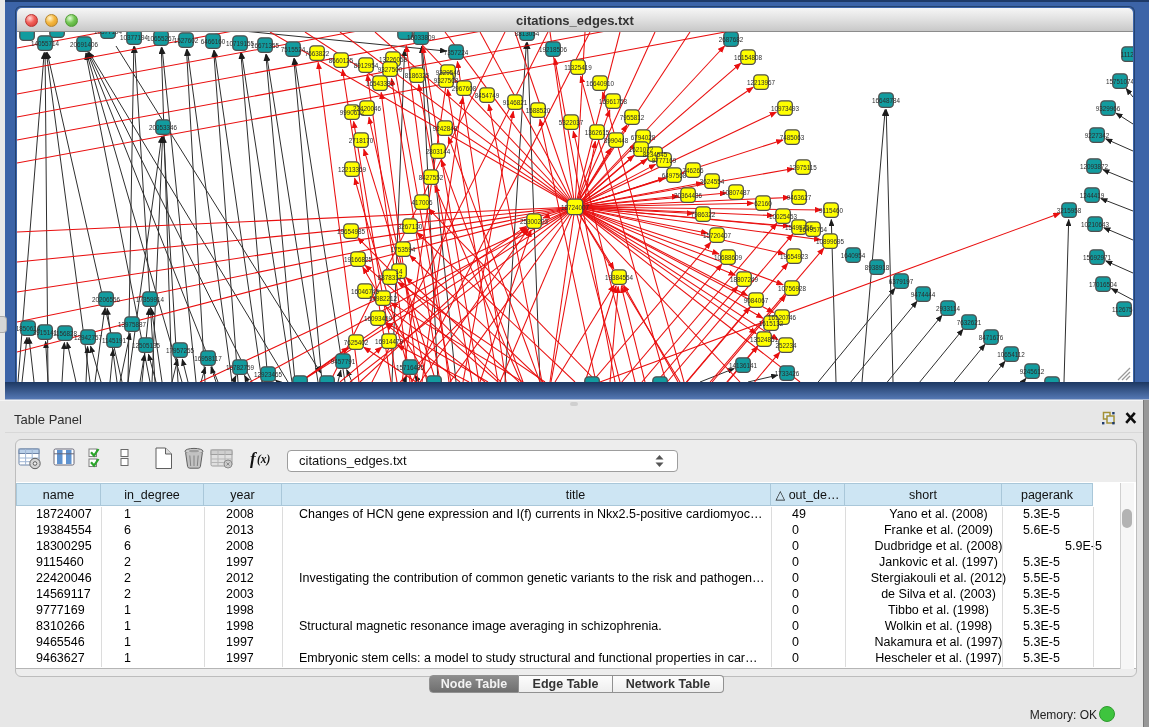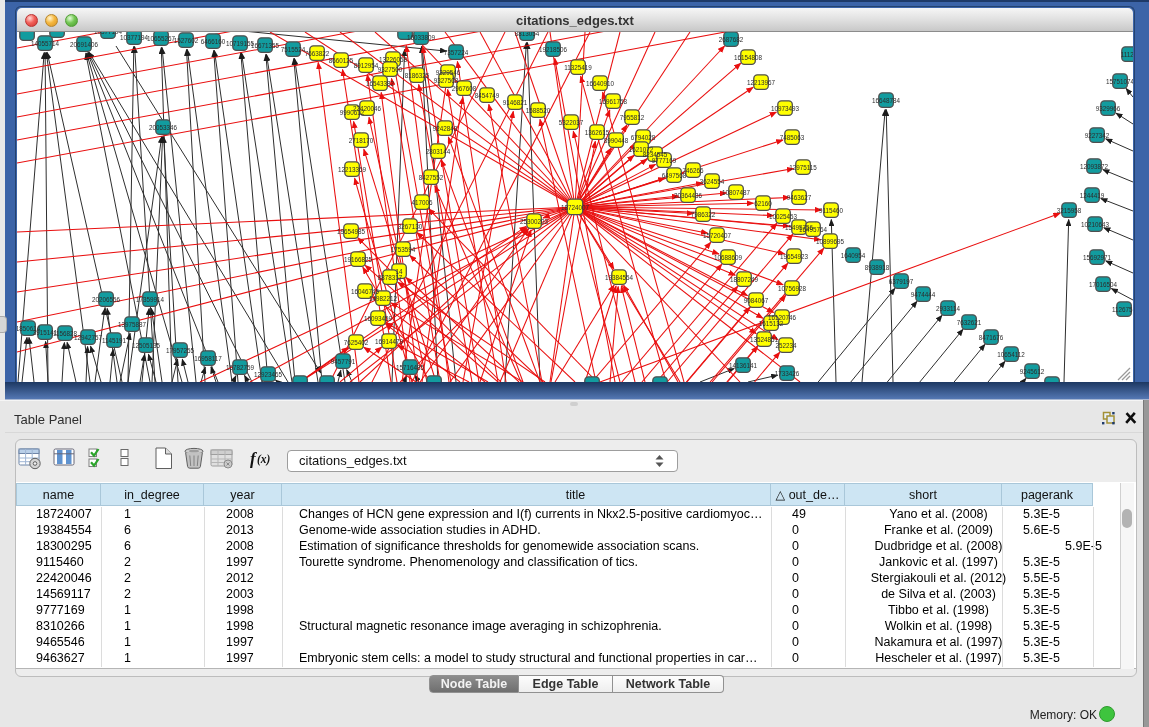--- a/index.html
+++ b/index.html
@@ -616,47 +616,45 @@
     <span style="left:210px">2008</span>
     <span style="left:283px">Changes of HCN gene expression and I(f) currents in Nkx2.5-positive cardiomyoc…</span>
     <span style="left:776px">49</span>
     <span class="ctr" style="left:844px;width:157px">Yano et al. (2008)</span>
     <span style="left:1007px">5.3E-5</span>
   </div>
 <div class="row" style="top:523px">
 <span style="left:20px">19384554</span>
     <span style="left:108px">6</span>
     <span style="left:210px">2013</span>
-    <span style="left:283px">Genome-wide association studies in ADHD.</span>
     <span style="left:776px">0</span>
     <span class="ctr" style="left:844px;width:157px">Franke et al. (2009)</span>
     <span style="left:1007px">5.6E-5</span>
   </div>
 <div class="row" style="top:539px">
 <span style="left:20px">18300295</span>
     <span style="left:108px">6</span>
     <span style="left:210px">2008</span>
-    <span style="left:283px">Estimation of significance thresholds for genomewide association scans.</span>
     <span style="left:776px">0</span>
     <span class="ctr" style="left:844px;width:157px">Dudbridge et al. (2008)</span>
     <span style="left:1049px">5.9E-5</span>
   </div>
 <div class="row" style="top:555px">
 <span style="left:20px">9115460</span>
     <span style="left:108px">2</span>
     <span style="left:210px">1997</span>
-    <span style="left:283px">Tourette syndrome. Phenomenology and classification of tics.</span>
     <span style="left:776px">0</span>
     <span class="ctr" style="left:844px;width:157px">Jankovic et al. (1997)</span>
     <span style="left:1007px">5.3E-5</span>
   </div>
 <div class="row" style="top:571px">
 <span style="left:20px">22420046</span>
     <span style="left:108px">2</span>
     <span style="left:210px">2012</span>
+    <span style="left:283px">Investigating the contribution of common genetic variants to the risk and pathogen…</span>
     <span style="left:776px">0</span>
     <span class="ctr" style="left:844px;width:157px">Stergiakouli et al. (2012)</span>
     <span style="left:1007px">5.5E-5</span>
   </div>
 <div class="row" style="top:587px">
 <span style="left:20px">14569117</span>
     <span style="left:108px">2</span>
     <span style="left:210px">2003</span>
     <span style="left:776px">0</span>
     <span class="ctr" style="left:844px;width:157px">de Silva et al. (2003)</span>

